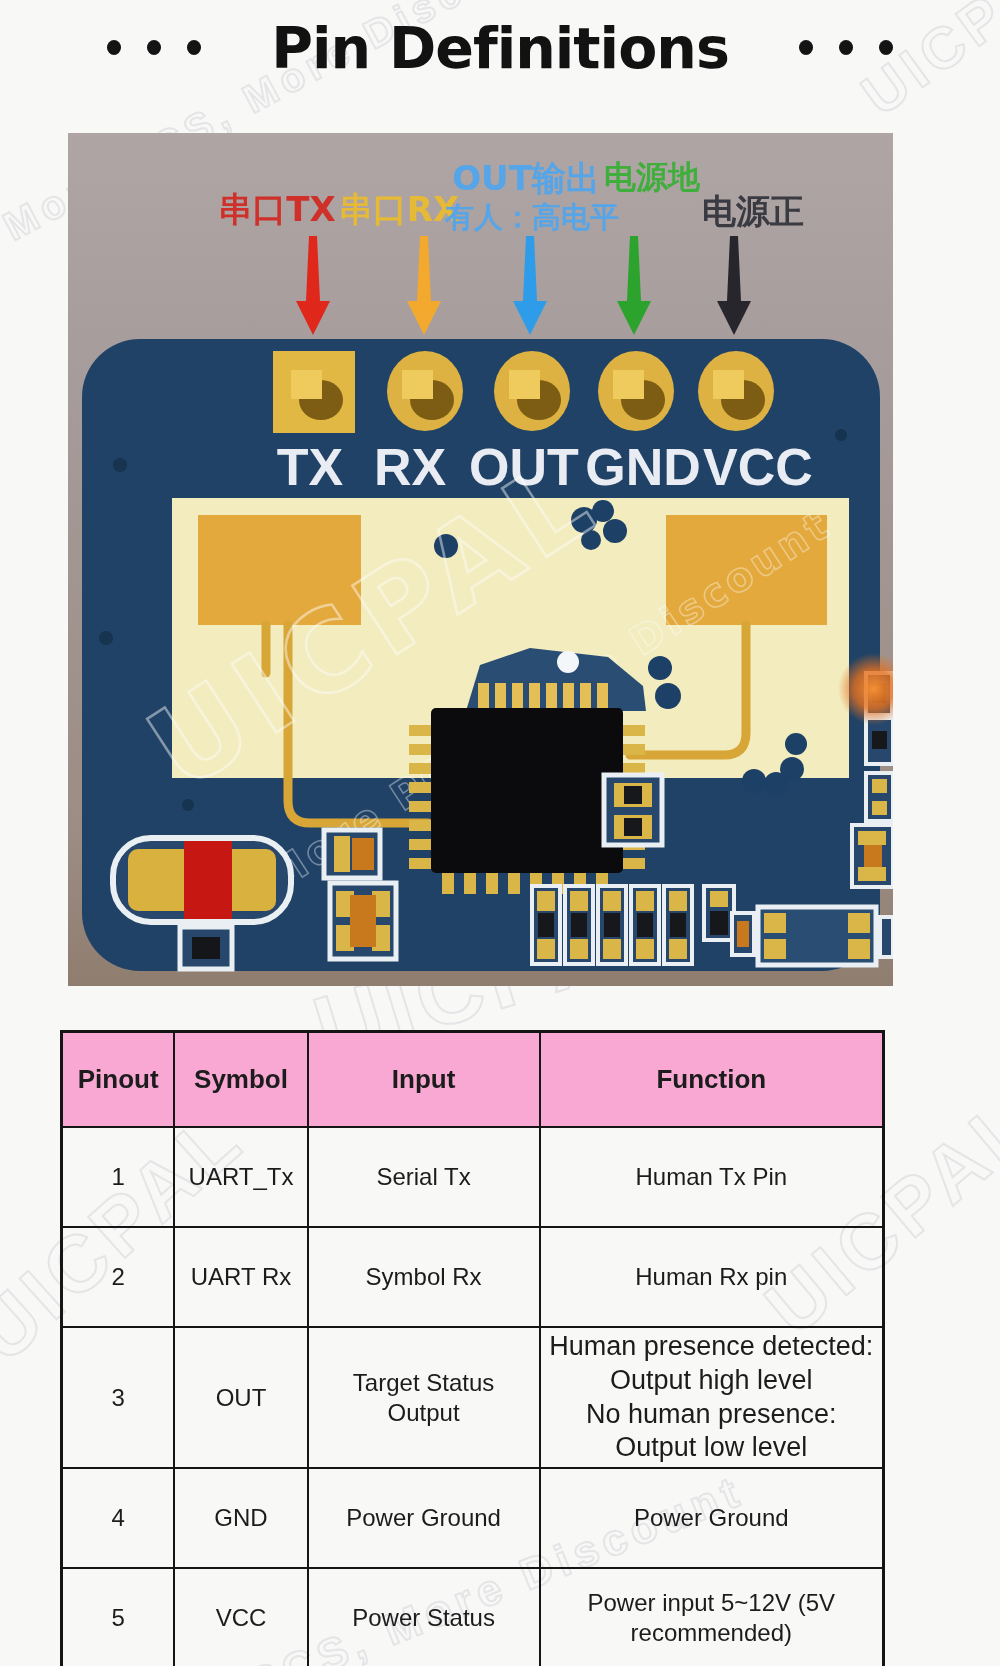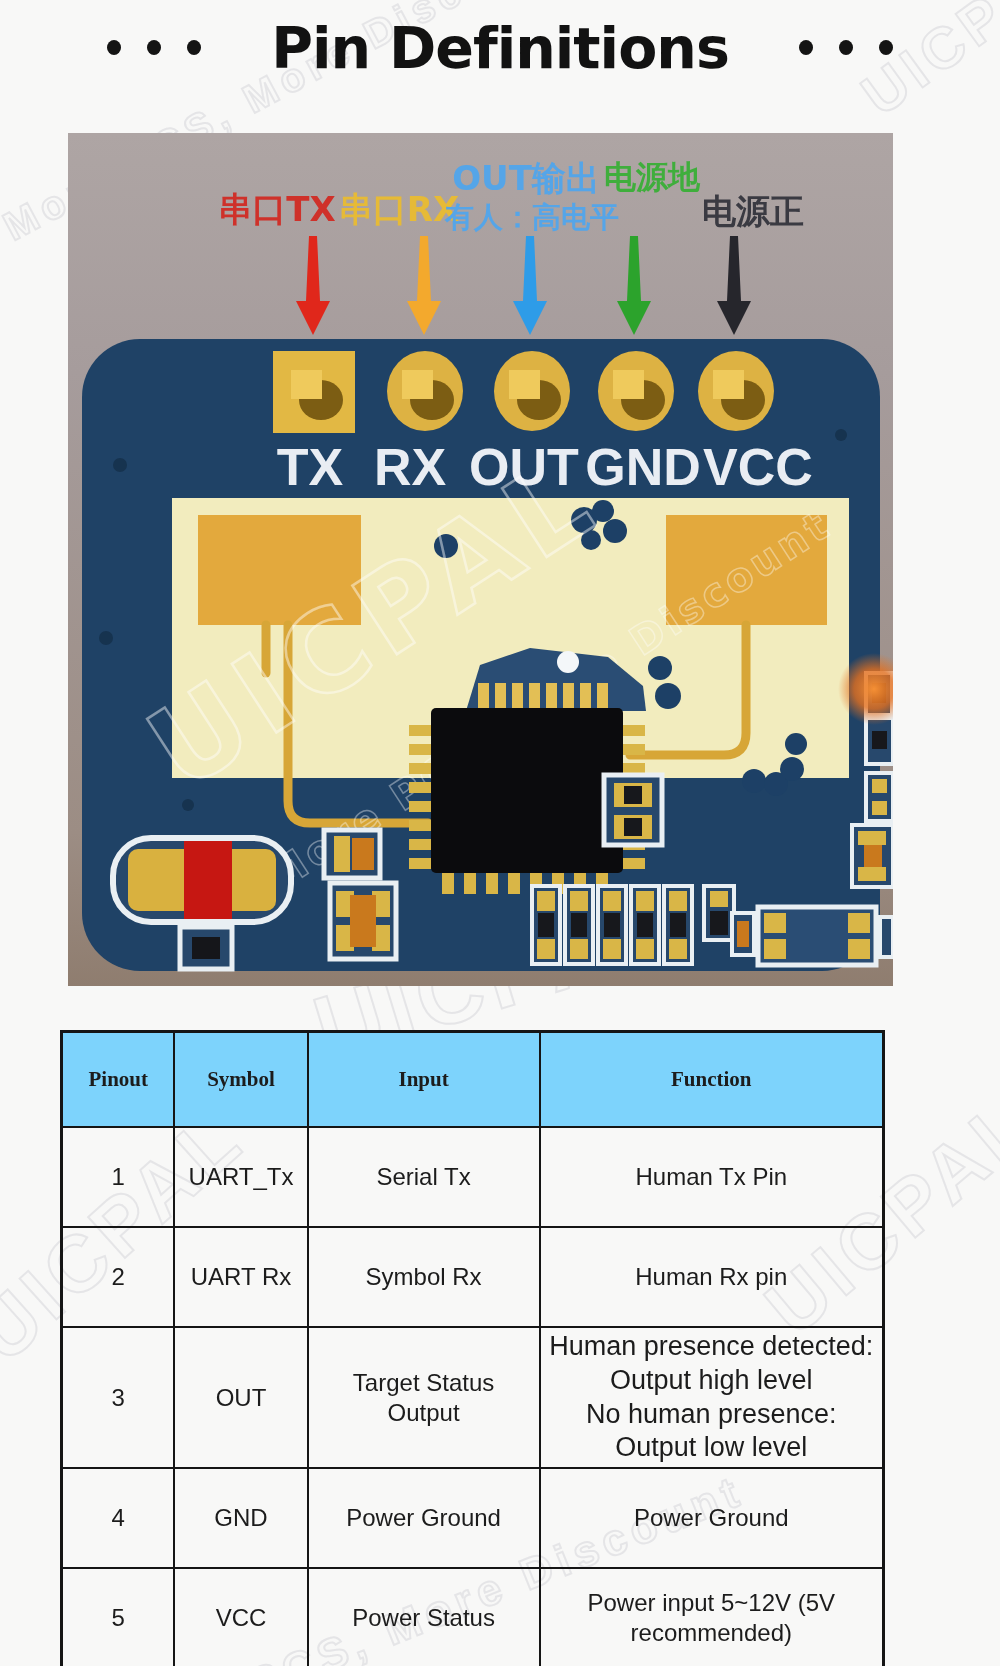--- a/index.html
+++ b/index.html
@@ -33,21 +33,21 @@
   
   .tblwrap{position:absolute;left:60px;top:1030px;width:825px;z-index:3;}
   table.pins{
     border-collapse:collapse;width:825px;table-layout:fixed;
     background:transparent;border:3px solid #151515;
   }
   table.pins th,table.pins td{
     border:2px solid #151515;text-align:center;vertical-align:middle;
     padding:2px 6px;overflow:hidden;
   }
-  table.pins th{background:#7dd3fc;font-size:21px;font-weight:bold;height:89px;font-family:Liberation Serif, serif;}
+  table.pins th{background:#f9a8d4;font-size:26px;font-weight:bold;height:89px;}
   table.pins td{font-size:24px;font-weight:400;height:94px;white-space:pre-line;line-height:1.25;}
 </style>
 </head>
 <body>
 
 <div class="page">
 
   <div class="wm" style="left:-30px;top:60px;font-size:40px;transform:rotate(-28deg);">More PCS, More Discount</div>
   <div class="wm" style="left:845px;top:-5px;font-size:58px;transform:rotate(-36deg);">UICPAL</div>
   <div class="wm" style="left:310px;top:925px;font-size:92px;transform:rotate(-17deg);">UICPAL</div>

